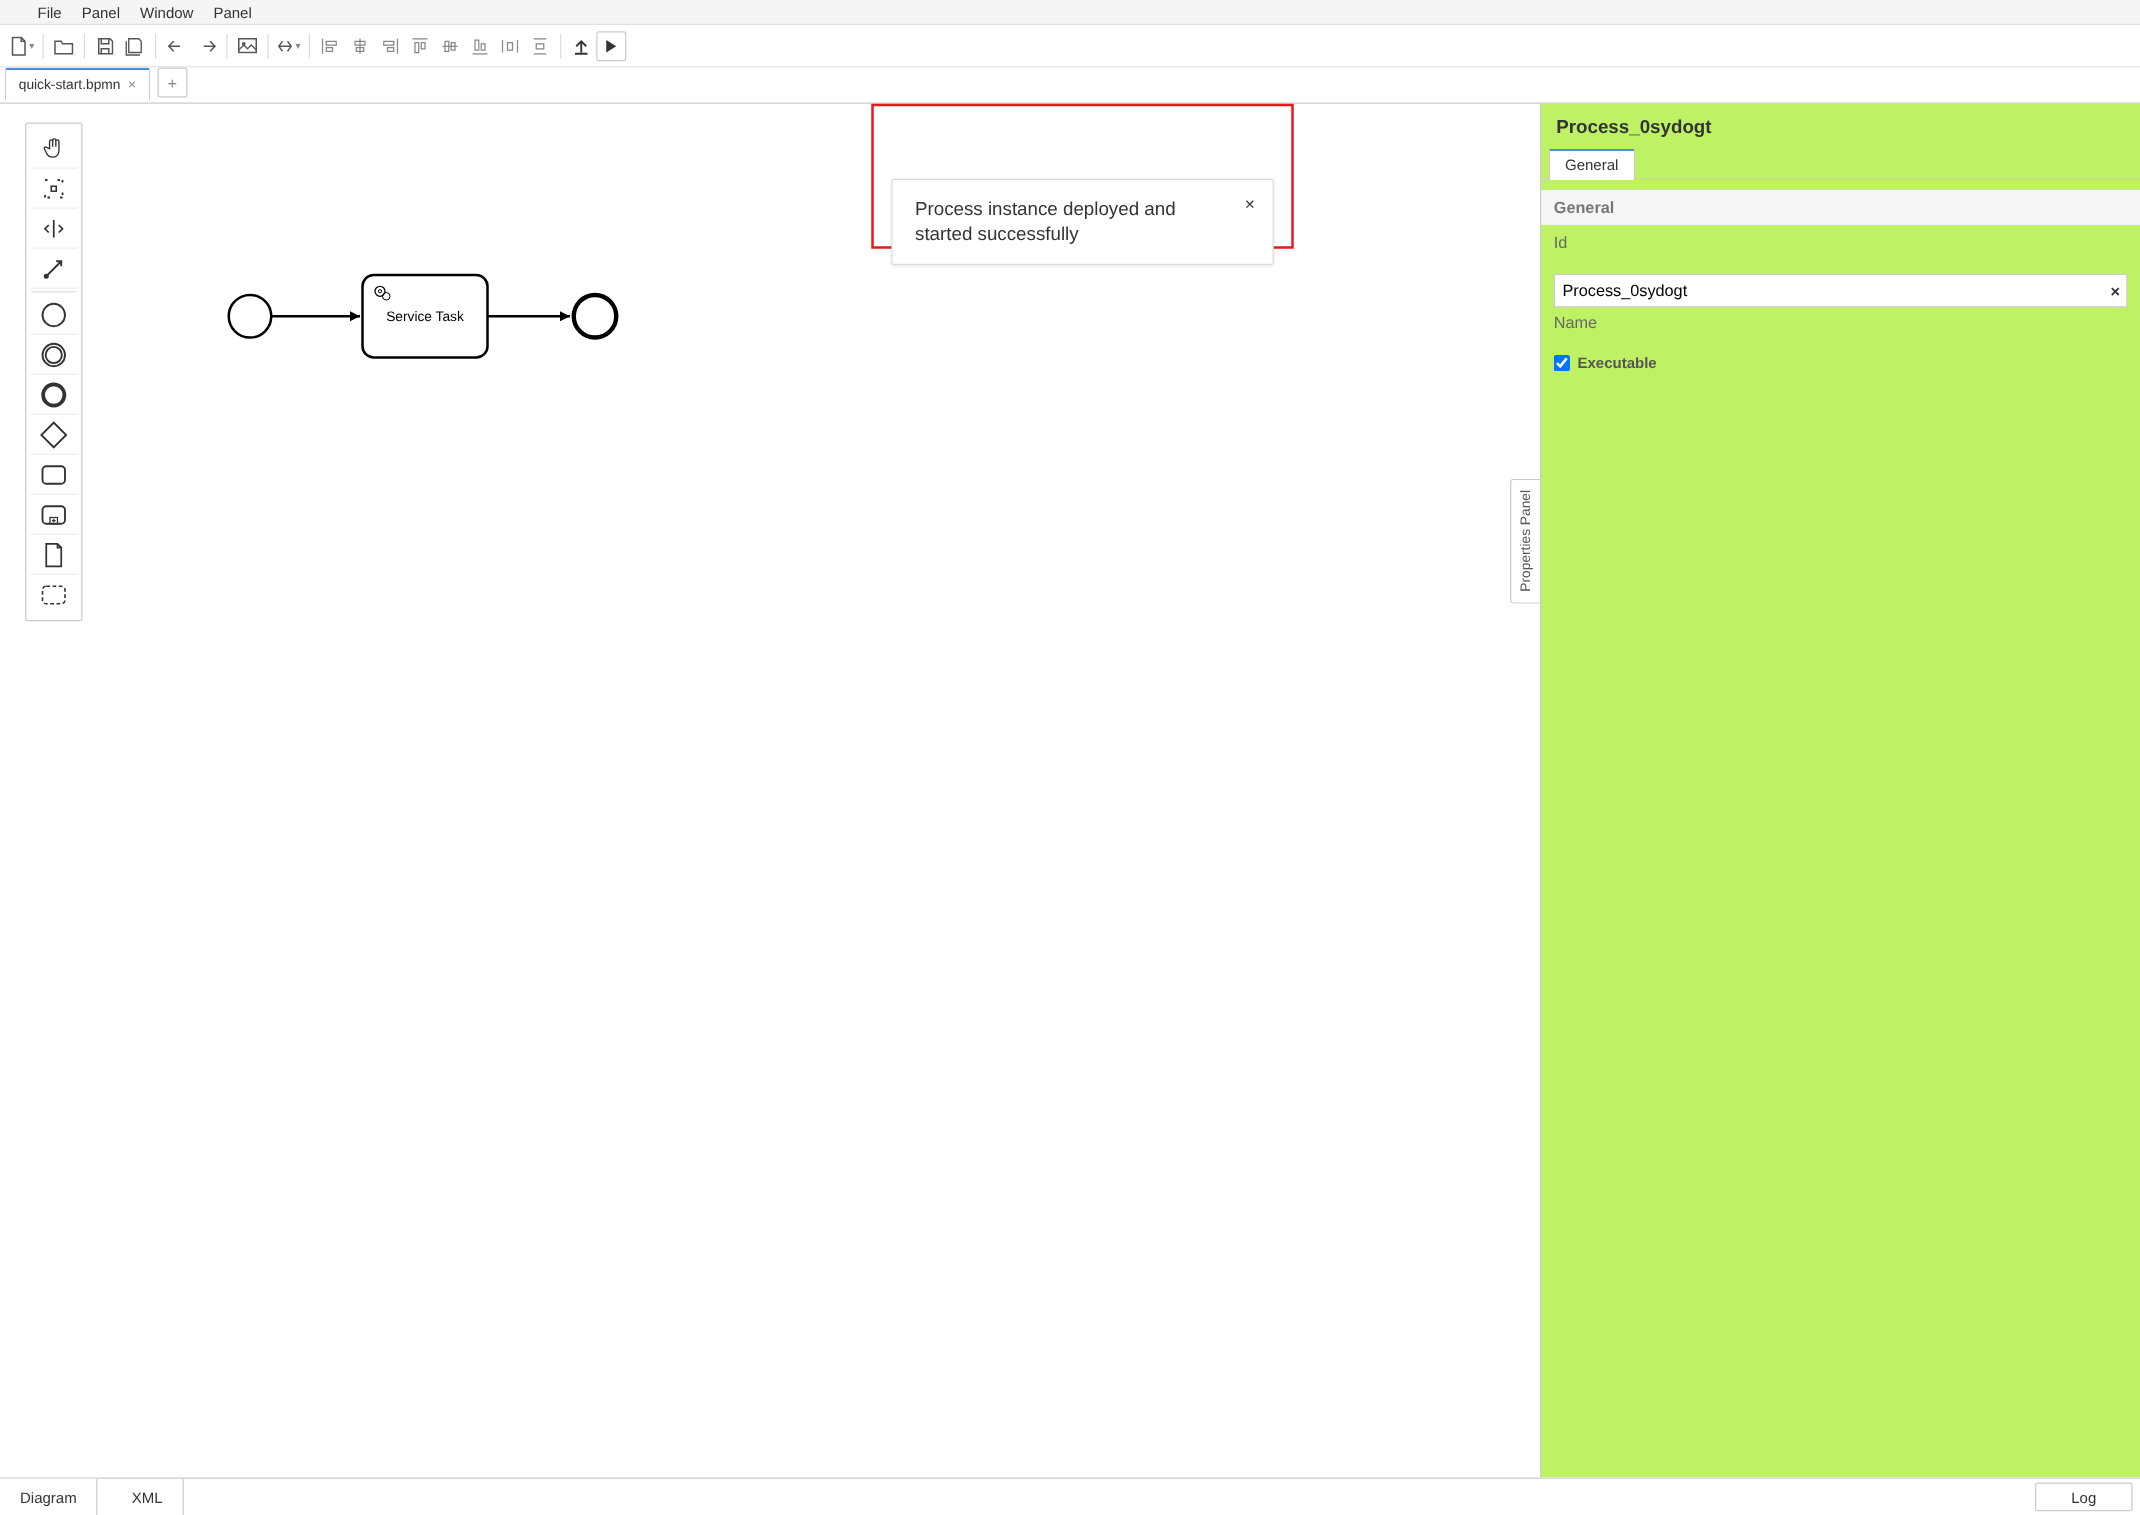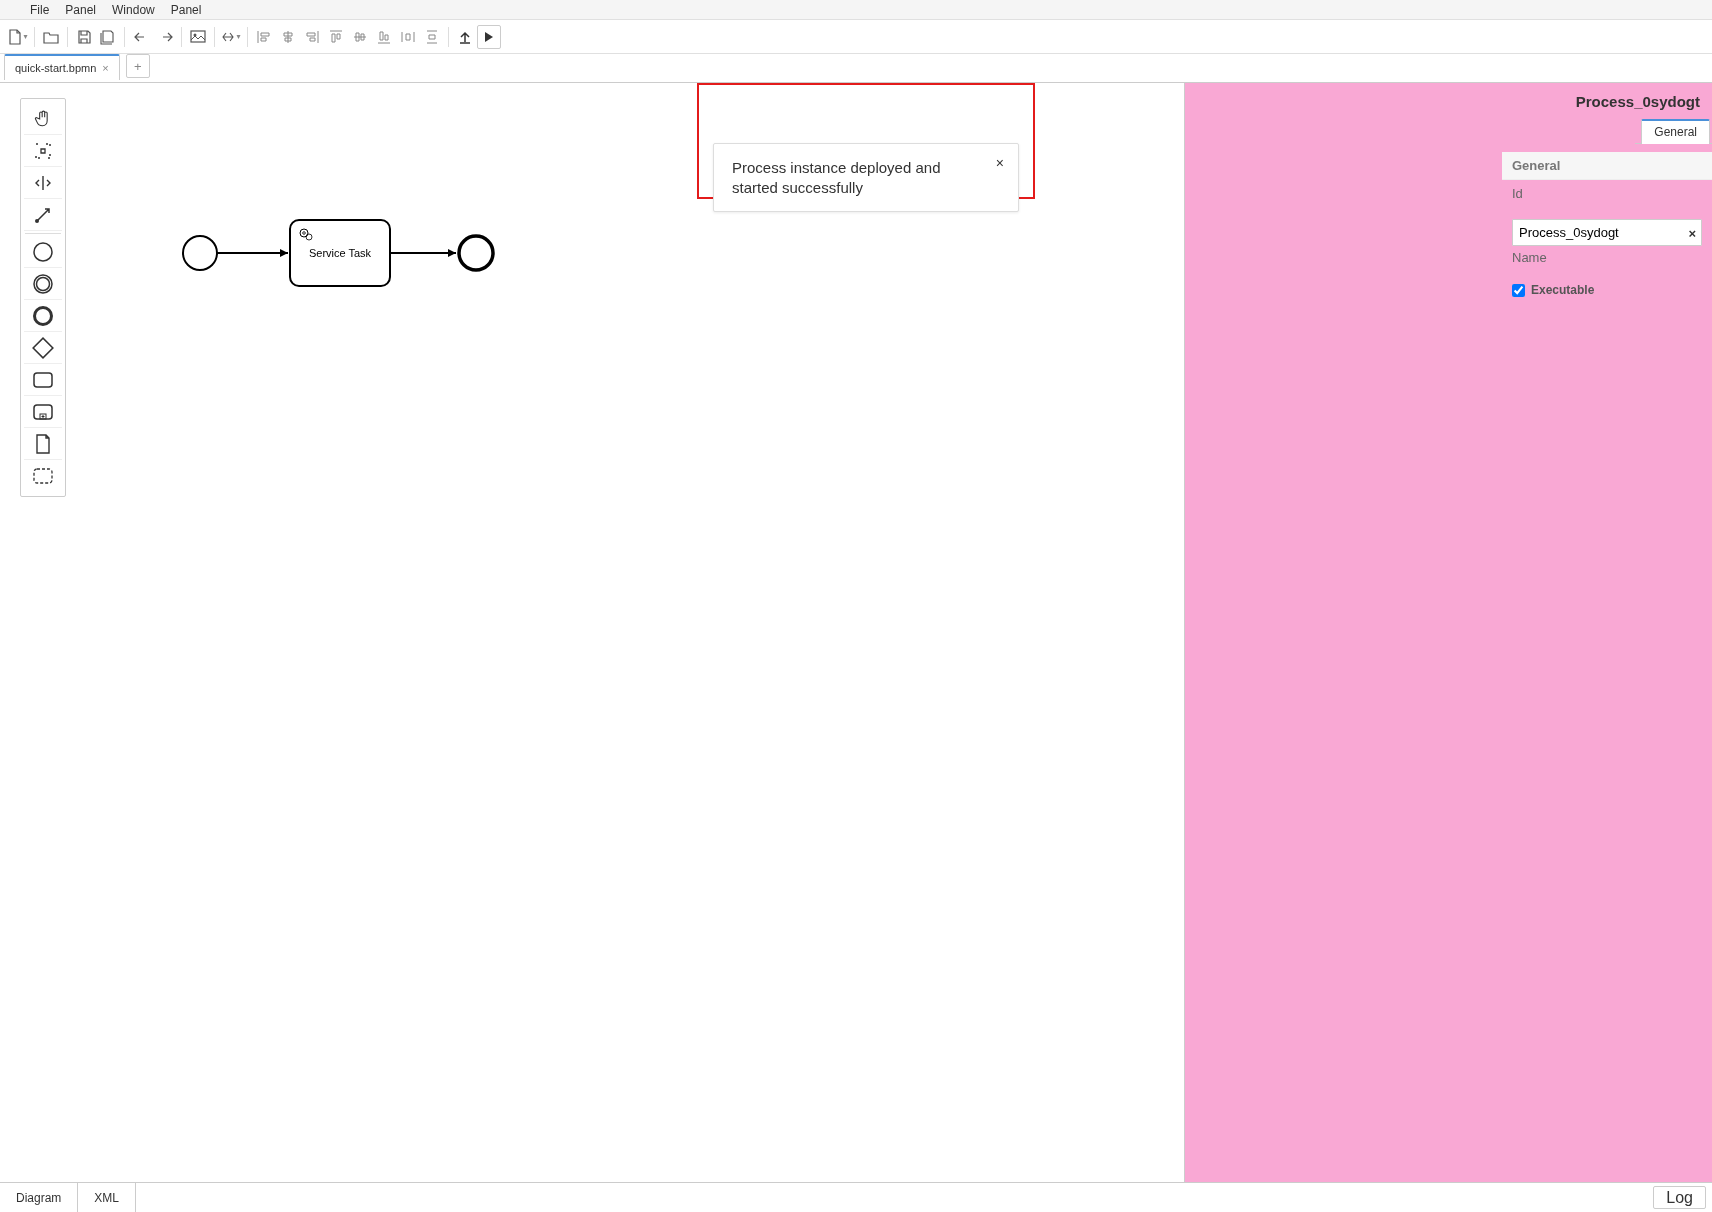--- a/index.html
+++ b/index.html
@@ -37,44 +37,44 @@
 
 
 .minimap-btn { position: absolute; top: 15px; right: 385px; width: 40px; height: 40px; border: 1px solid #ccc; border-radius: 3px; background: #fff; display: flex; align-items: center; justify-content: center; cursor: pointer; }
 
 
 .notification-wrap { position: absolute; top: 0px; left: 697px; width: 338px; height: 116px; border: 2px solid #e31b1b; }
 .notification { position: absolute; top: 18px; left: 14px; right: 14px; background: #fff; border: 1px solid #ddd; border-radius: 2px; box-shadow: 0 1px 3px rgba(0,0,0,0.08); padding: 14px 40px 14px 18px; font-size: 15px; line-height: 1.3; margin-top: 40px; }
 .notification .close { position: absolute; top: 10px; right: 14px; cursor: pointer; font-size: 14px; color: #333; }
 
 
-.properties { position: absolute; top: 0; right: 0; bottom: 0; width: 528px; border-left: 1px solid #ccc; background: #f9a8d4; display: flex; flex-direction: column; align-items: flex-end; }
+.properties { position: absolute; top: 0; right: 0; bottom: 0; width: 480px; border-left: 1px solid #ccc; background: #bef264; display: flex; flex-direction: column; }
 .properties .header { padding: 10px 12px 8px; font-size: 15px; font-weight: bold; }
 .properties .ptabs { display: flex; border-bottom: 1px solid #ccc; padding-left: 6px; }
 .properties .ptab { padding: 5px 12px; border: 1px solid #ccc; border-bottom: none; font-size: 12px; background: #f0f0f0; margin-right: 2px; border-radius: 2px 2px 0 0; }
 .properties .ptab.active { background: #fff; border-top: 2px solid #4a90d9; position: relative; top: 1px; padding-top: 4px; }
 .properties .group { padding: 8px 10px; }
 .properties .group-title { font-weight: bold; color: #777; font-size: 13px; background: #f6f6f6; padding: 6px 10px; margin: 0 -10px 6px; border-bottom: 1px solid #eee; }
 .properties label { display: block; font-size: 13px; color: #666; margin-top: 4px; margin-bottom: 18px; }
 .properties .field { position: relative; }
 .properties input[type=text], .properties textarea { width: 100%; border: 1px solid #ccc; padding: 5px 6px; font-size: 13px; font-family: inherit; border-radius: 1px; }
 .properties textarea { resize: vertical; height: 28px; }
 .properties .clear-btn { position: absolute; right: 6px; top: 50%; transform: translateY(-50%); cursor: pointer; color: #333; font-size: 13px; font-weight: bold; }
 .properties .checkbox-row { display: flex; align-items: center; gap: 6px; margin-top: 8px; font-size: 12px; color: #555; font-weight: bold; }
 
 
 .properties-toggle { position: absolute; top: 300px; right: 480px; width: 24px; height: 100px; border: 1px solid #ccc; border-right: none; background: #fff; border-radius: 3px 0 0 3px; display: flex; align-items: center; justify-content: center; cursor: pointer; }
 .properties-toggle span { writing-mode: vertical-rl; transform: rotate(180deg); font-size: 11px; color: #555; }
 
 
-.bottombar { position: absolute; bottom: 0; left: 0; right: 0; height: 30px; border-top: 1px solid #ccc; display: flex; align-items: stretch; background: #fff; }
+.bottombar { position: absolute; bottom: 0; left: 0; right: 0; height: 30px; border-top: 1px solid #ccc; display: flex; align-items: stretch; background: #fff; gap: 11px; }
 .bottombar .btab { padding: 6px 16px; border-right: 1px solid #ccc; font-size: 12px; cursor: pointer; display: flex; align-items: center; }
 .bottombar .btab.active { background: #fff; }
 .bottombar .spacer { flex: 1; }
-.bottombar .logbtn { padding: 5px 12px; border: 1px solid #ccc; margin: 3px 6px; border-radius: 2px; font-size: 16px; cursor: pointer; display: flex; align-items: center; }
+.bottombar .logbtn { padding: 5px 28px; border: 1px solid #ccc; margin: 3px 6px; border-radius: 2px; font-size: 12px; cursor: pointer; display: flex; align-items: center; }
 
 svg { display: block; }
 </style>
 </head>
 <body>
 
 <div class="menubar">
   <span>File</span>
   <span>Panel</span>
   <span>Window</span>

